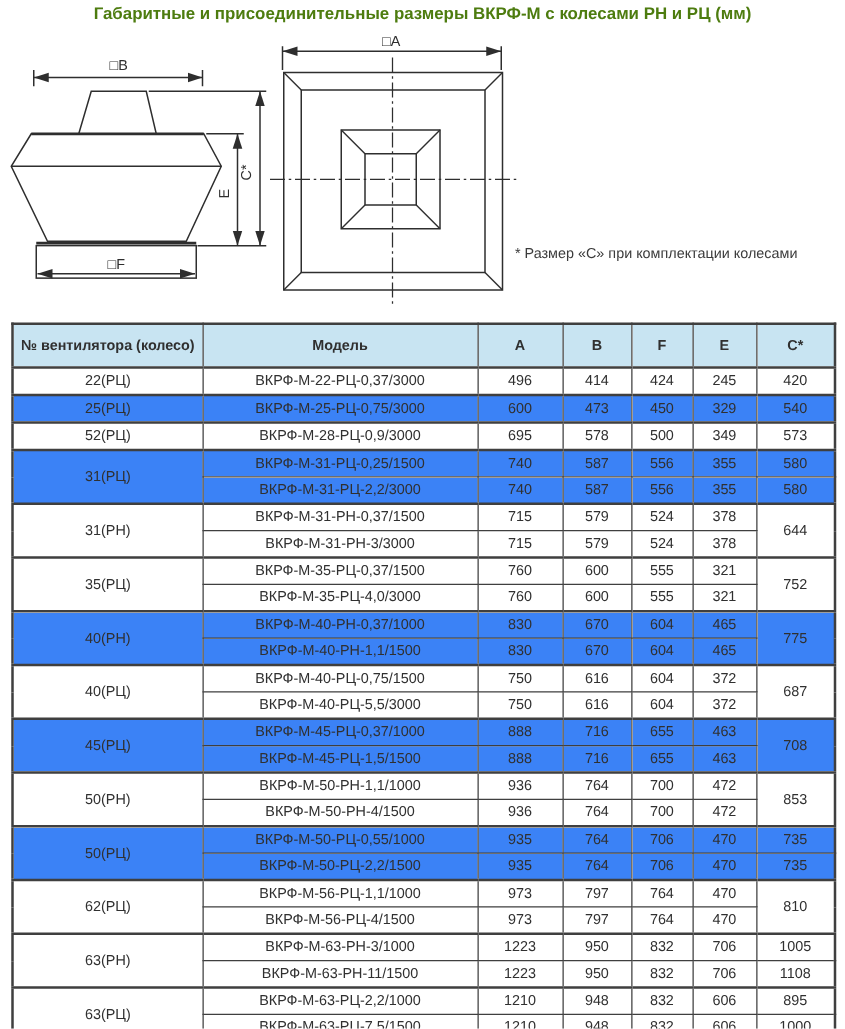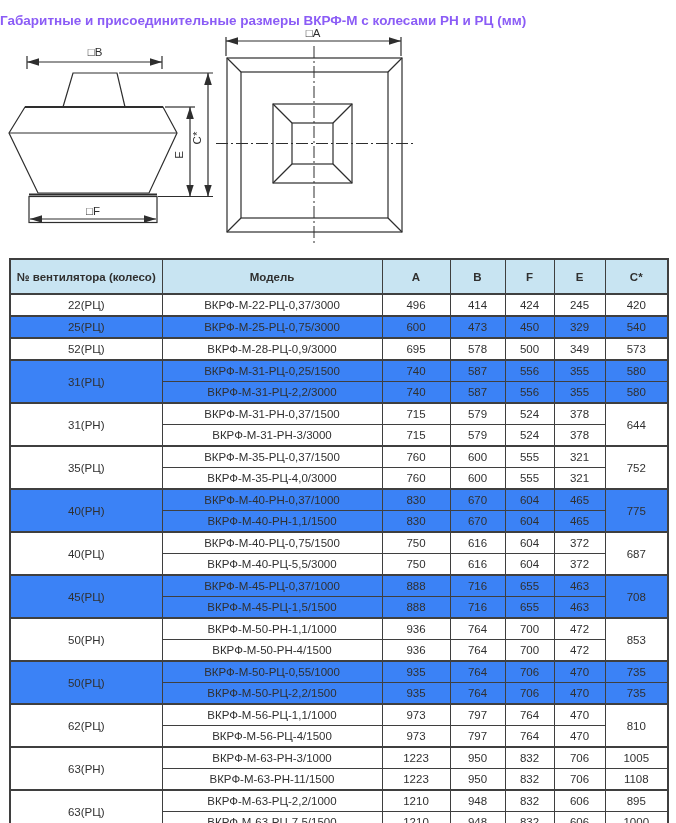--- a/index.html
+++ b/index.html
@@ -9,24 +9,24 @@
     height: 823px;
     background: #ffffff;
     font-family: "Liberation Sans", sans-serif;
     overflow: hidden;
   }
   .title {
     position: absolute;
     top: 3px;
     left: 0;
     width: 100%;
+    text-align: center;
     font-size: 13.5px;
     font-weight: bold;
-    color: #8b5cf6;
-    margin-top: 10px;
+    color: #4d7c0f;
   }
   .drawing-svg {
     position: absolute;
     top: 20px;
     left: 0;
   }
   .drawing-svg line, .drawing-svg polygon.outline, .drawing-svg rect, .drawing-svg path.outline {
     stroke: #2e2e2e;
     fill: none;
     stroke-width: 1.2;
@@ -141,20 +141,21 @@
       <line x1="352" y1="84" x2="333" y2="103"></line>
       <line x1="273" y1="163" x2="292" y2="144"></line>
       <line x1="352" y1="163" x2="333" y2="144"></line>
 
       <line class="cl" x1="314" y1="26" x2="314" y2="224"></line>
       <line class="cl" x1="216" y1="123.5" x2="413" y2="123.5"></line>
     </g>
   </svg>
 
   <div class="note">
+    <span>* Размер «С» при комплектации колесами</span>
   </div>
 
   <table class="dim-table">
     <colgroup>
       <col style="width:152px">
         <col style="width:220px">
         <col style="width:68px">
       <col style="width:55px">
         <col style="width:49px">
         <col style="width:51px">

